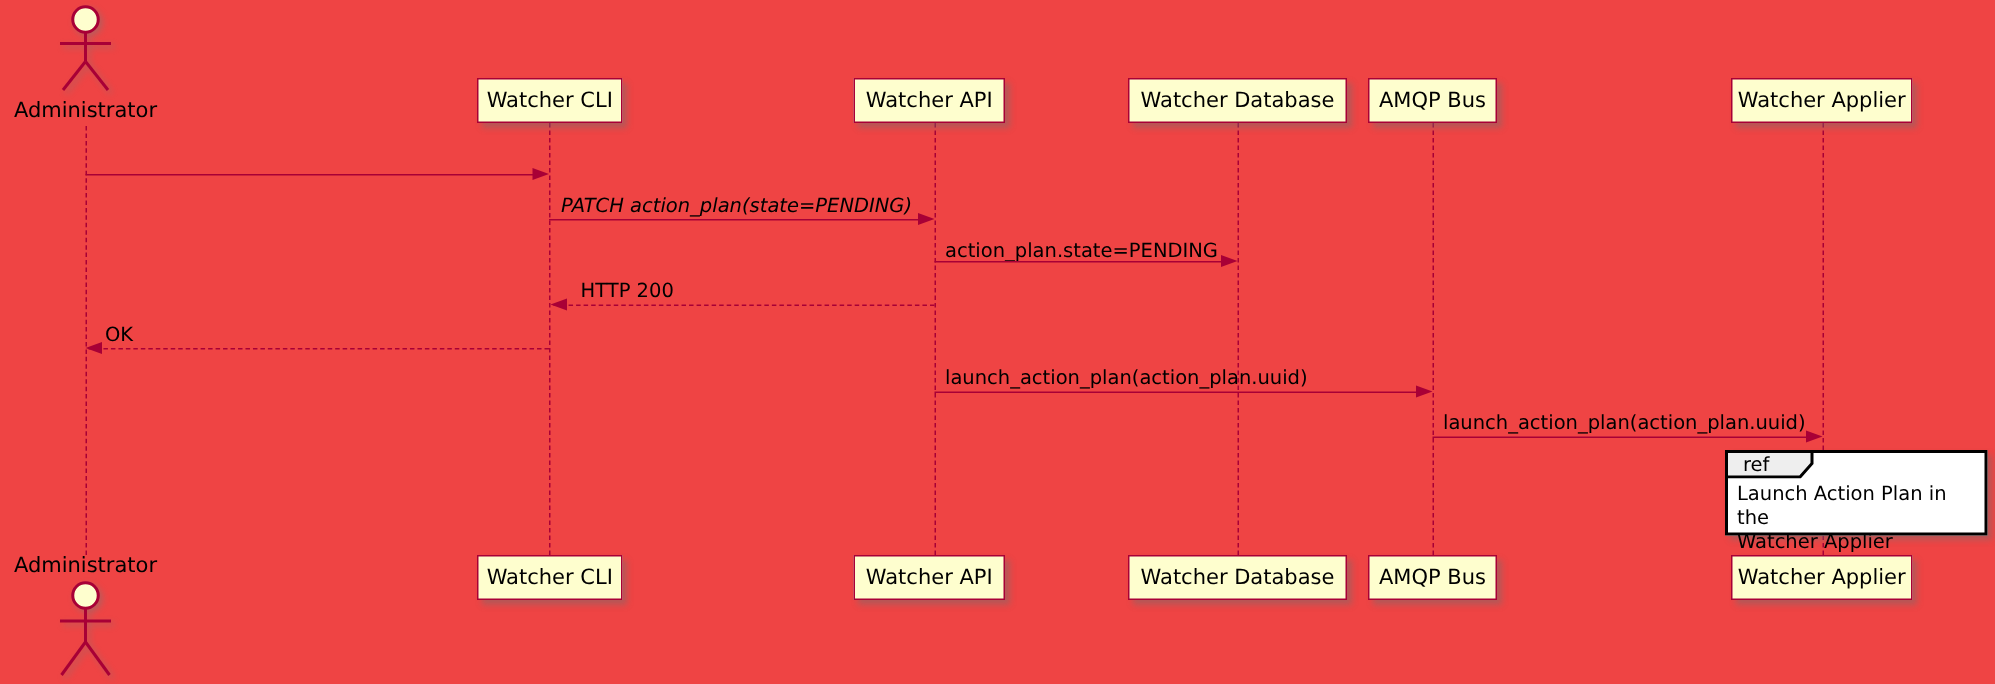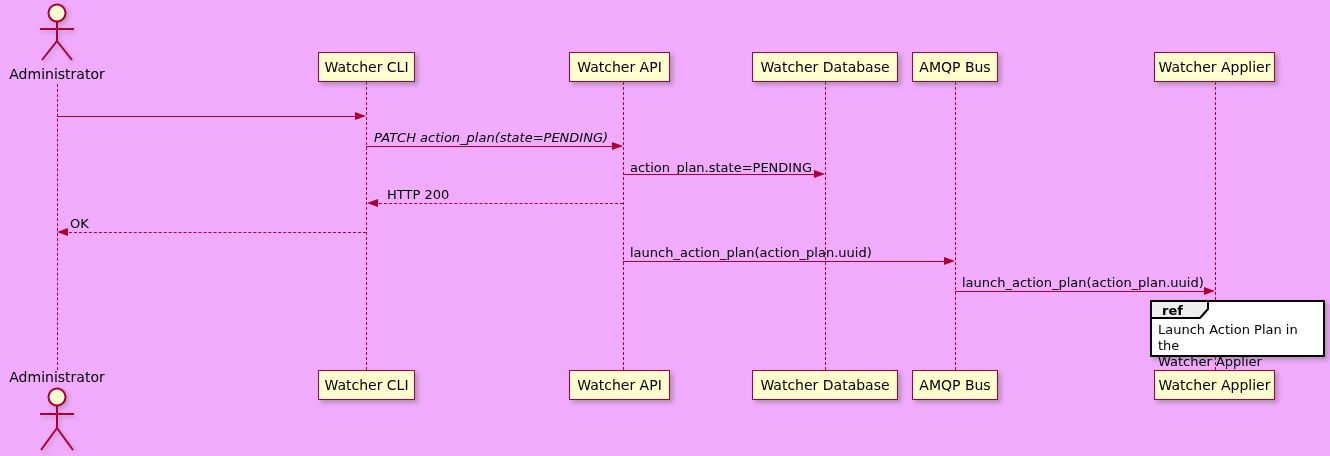--- a/index.html
+++ b/index.html
@@ -1,21 +1,21 @@
 <!DOCTYPE html>
 <html><head>
 <meta charset="utf-8">
 <style>
   * { margin: 0; padding: 0; box-sizing: border-box; }
   body { background: #ffffff; font-family: "DejaVu Sans", "Liberation Sans", sans-serif; }
   .diagram {
     position: relative;
     width: 1330px;
     height: 456px;
-    background: #f0abfc;
+    background: #ef4444;
     overflow: hidden;
   }
   
   .lifeline {
     position: absolute;
     width: 0;
     border-left: 1.5px dashed #A80036;
     z-index: 1;
   }
   
@@ -75,21 +75,21 @@
   .ref-header {
     position: absolute;
     left: -2px; top: -2px;
     width: 60px; height: 19px;
     z-index: 6;
   }
   .ref-keyword {
     position: absolute;
     left: 10px; top: 1px;
     font-size: 13px;
-    font-weight: bold;
+    font-weight: normal;
     color: #000;
     z-index: 7;
   }
   .ref-text {
     position: absolute;
     left: 6px; top: 20px;
     font-size: 13px;
     color: #000;
     white-space: pre-line;
     line-height: 16px;

